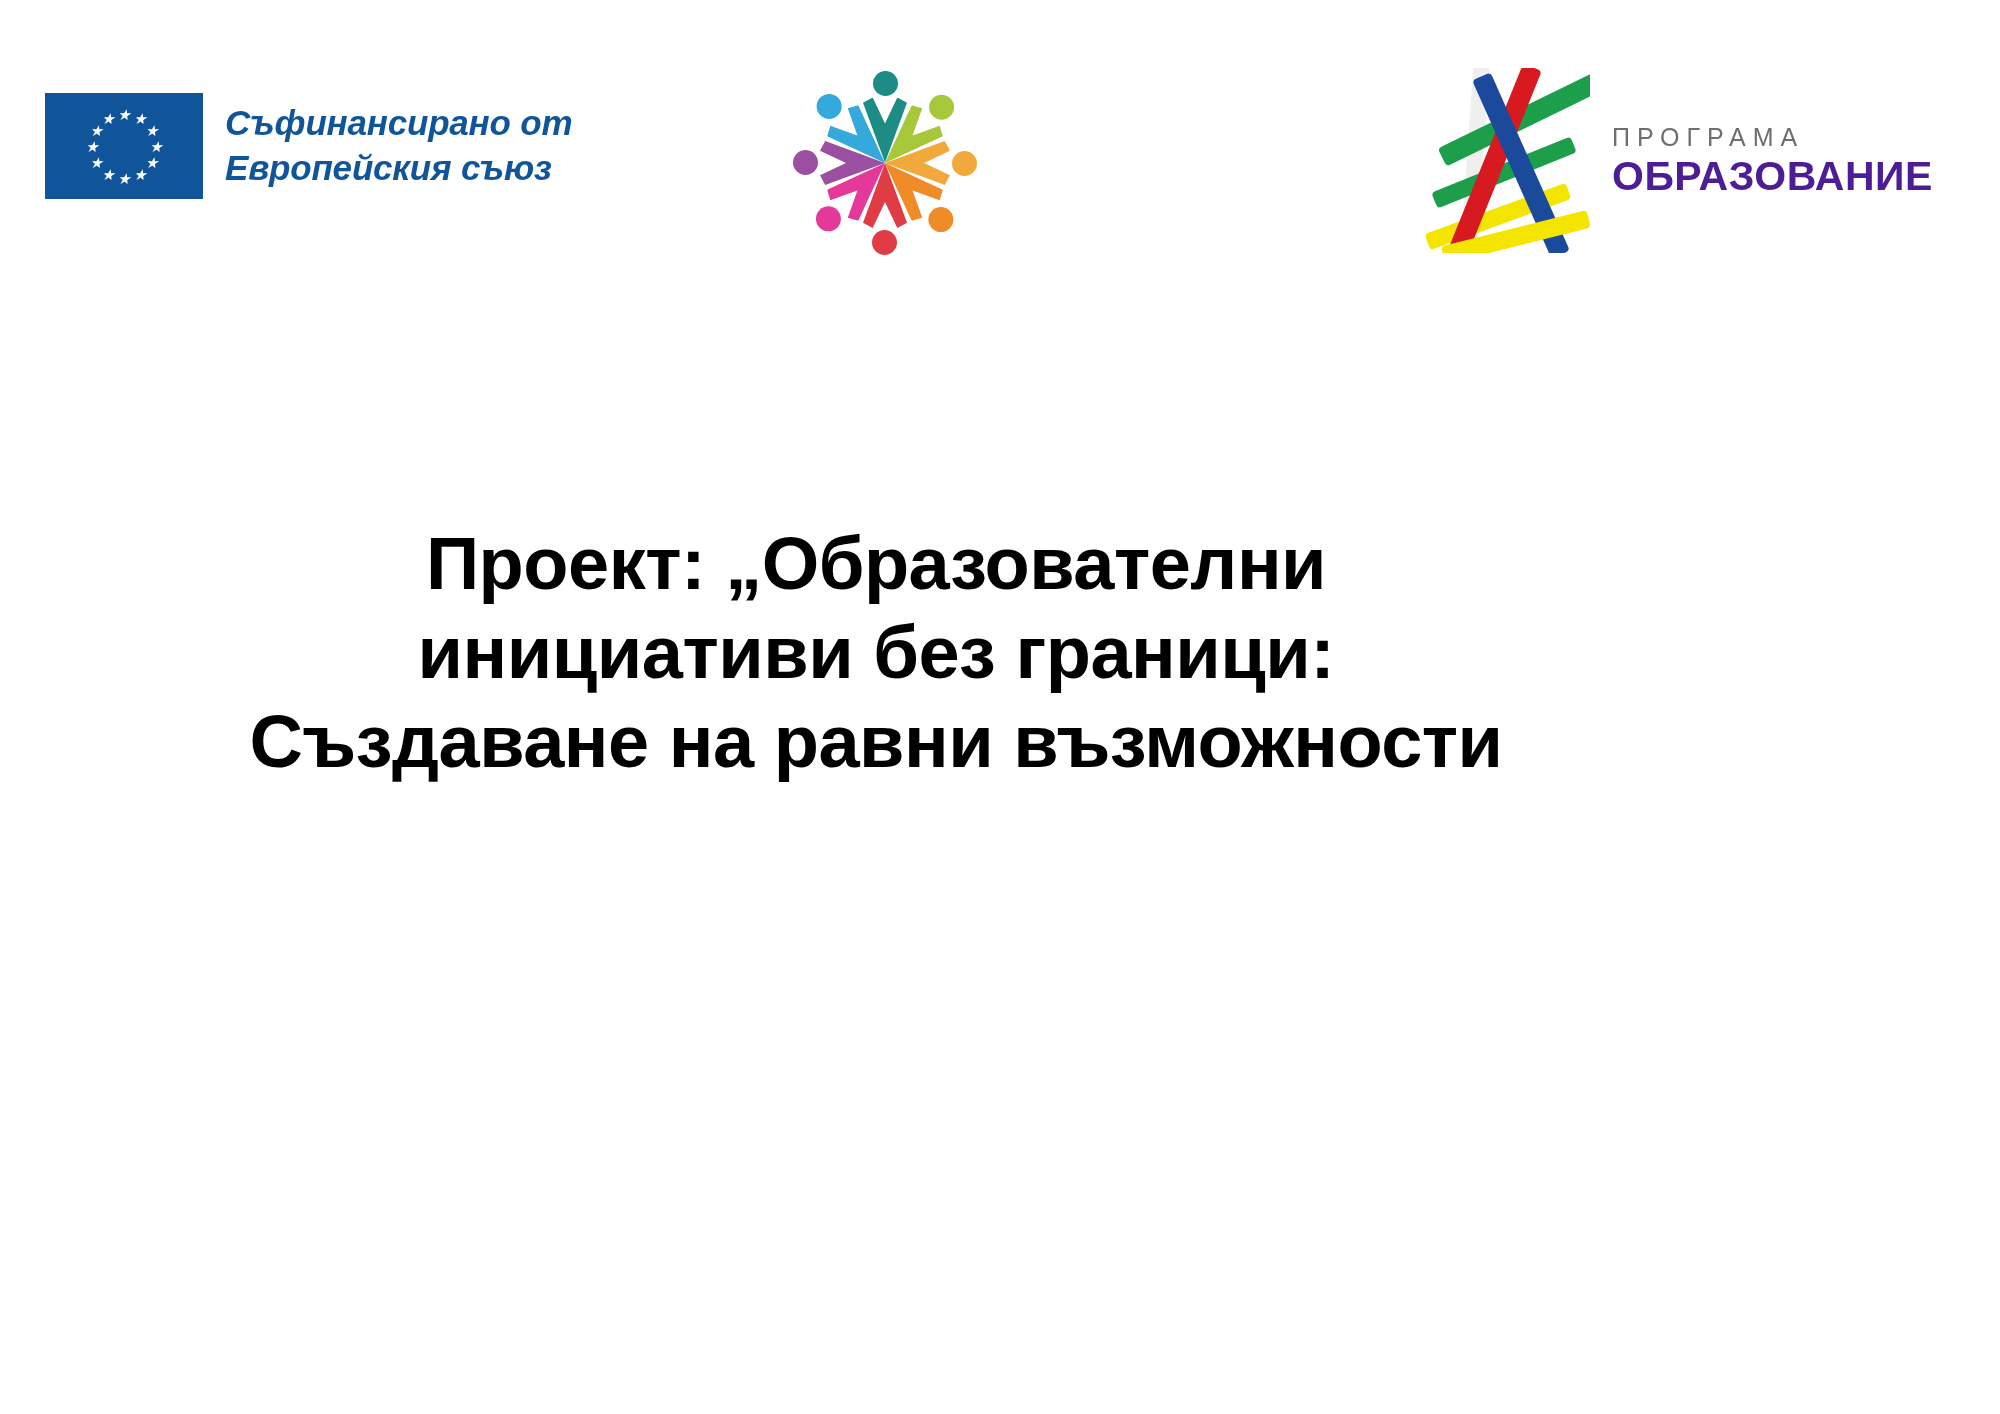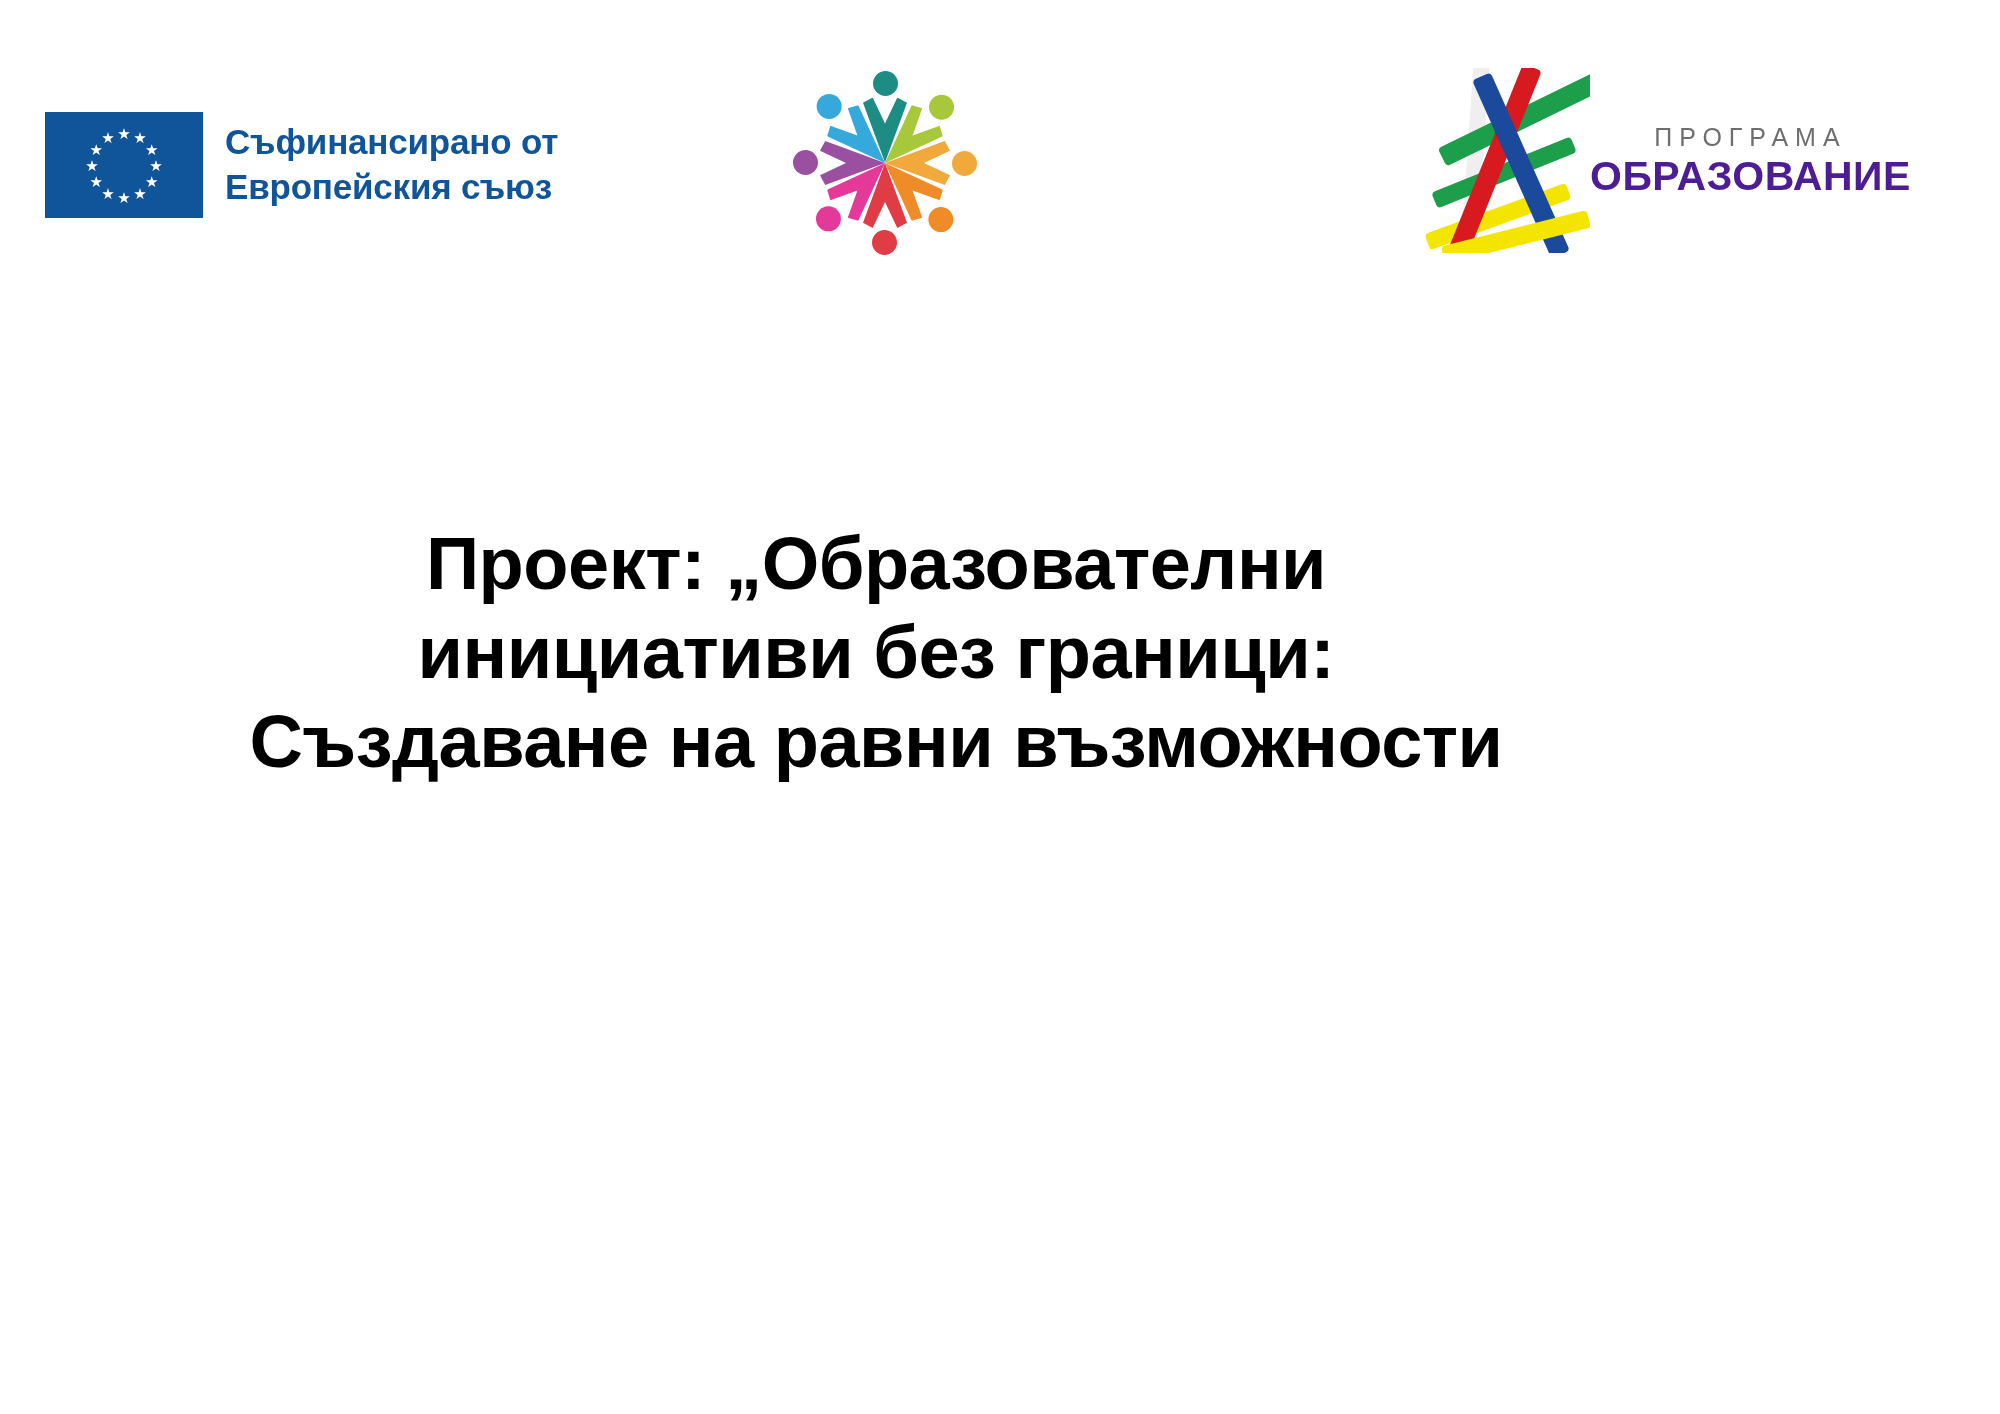--- a/index.html
+++ b/index.html
@@ -26,21 +26,21 @@
     height: 300px;
   }
 
   .logo-block {
     position: absolute;
     display: flex;
     align-items: center;
   }
 
   
-  #eu-logo { left: 45px; top: 112px; }
+  #eu-logo { left: 45px; top: 93px; font-style: italic; }
 
   .eu-flag {
     position: relative;
     width: 158px;
     height: 106px;
     background: #10559A;
     flex: 0 0 auto;
   }
   .eu-star {
     position: absolute;
@@ -129,21 +129,22 @@
     height: 185px;
     flex: 0 0 auto;
     overflow: hidden;
   }
   .prog-stroke {
     position: absolute;
     border-radius: 4px;
   }
 
   .prog-text {
-    text-align: center;
+    margin-left: 22px;
+    text-align: left;
     color: #5E5E5E;
   }
   .prog-kicker {
     font-size: 25px;
     letter-spacing: 7px;
     line-height: 1.3;
     color: #6E6E6E;
   }
   .prog-title {
     font-size: 41px;

